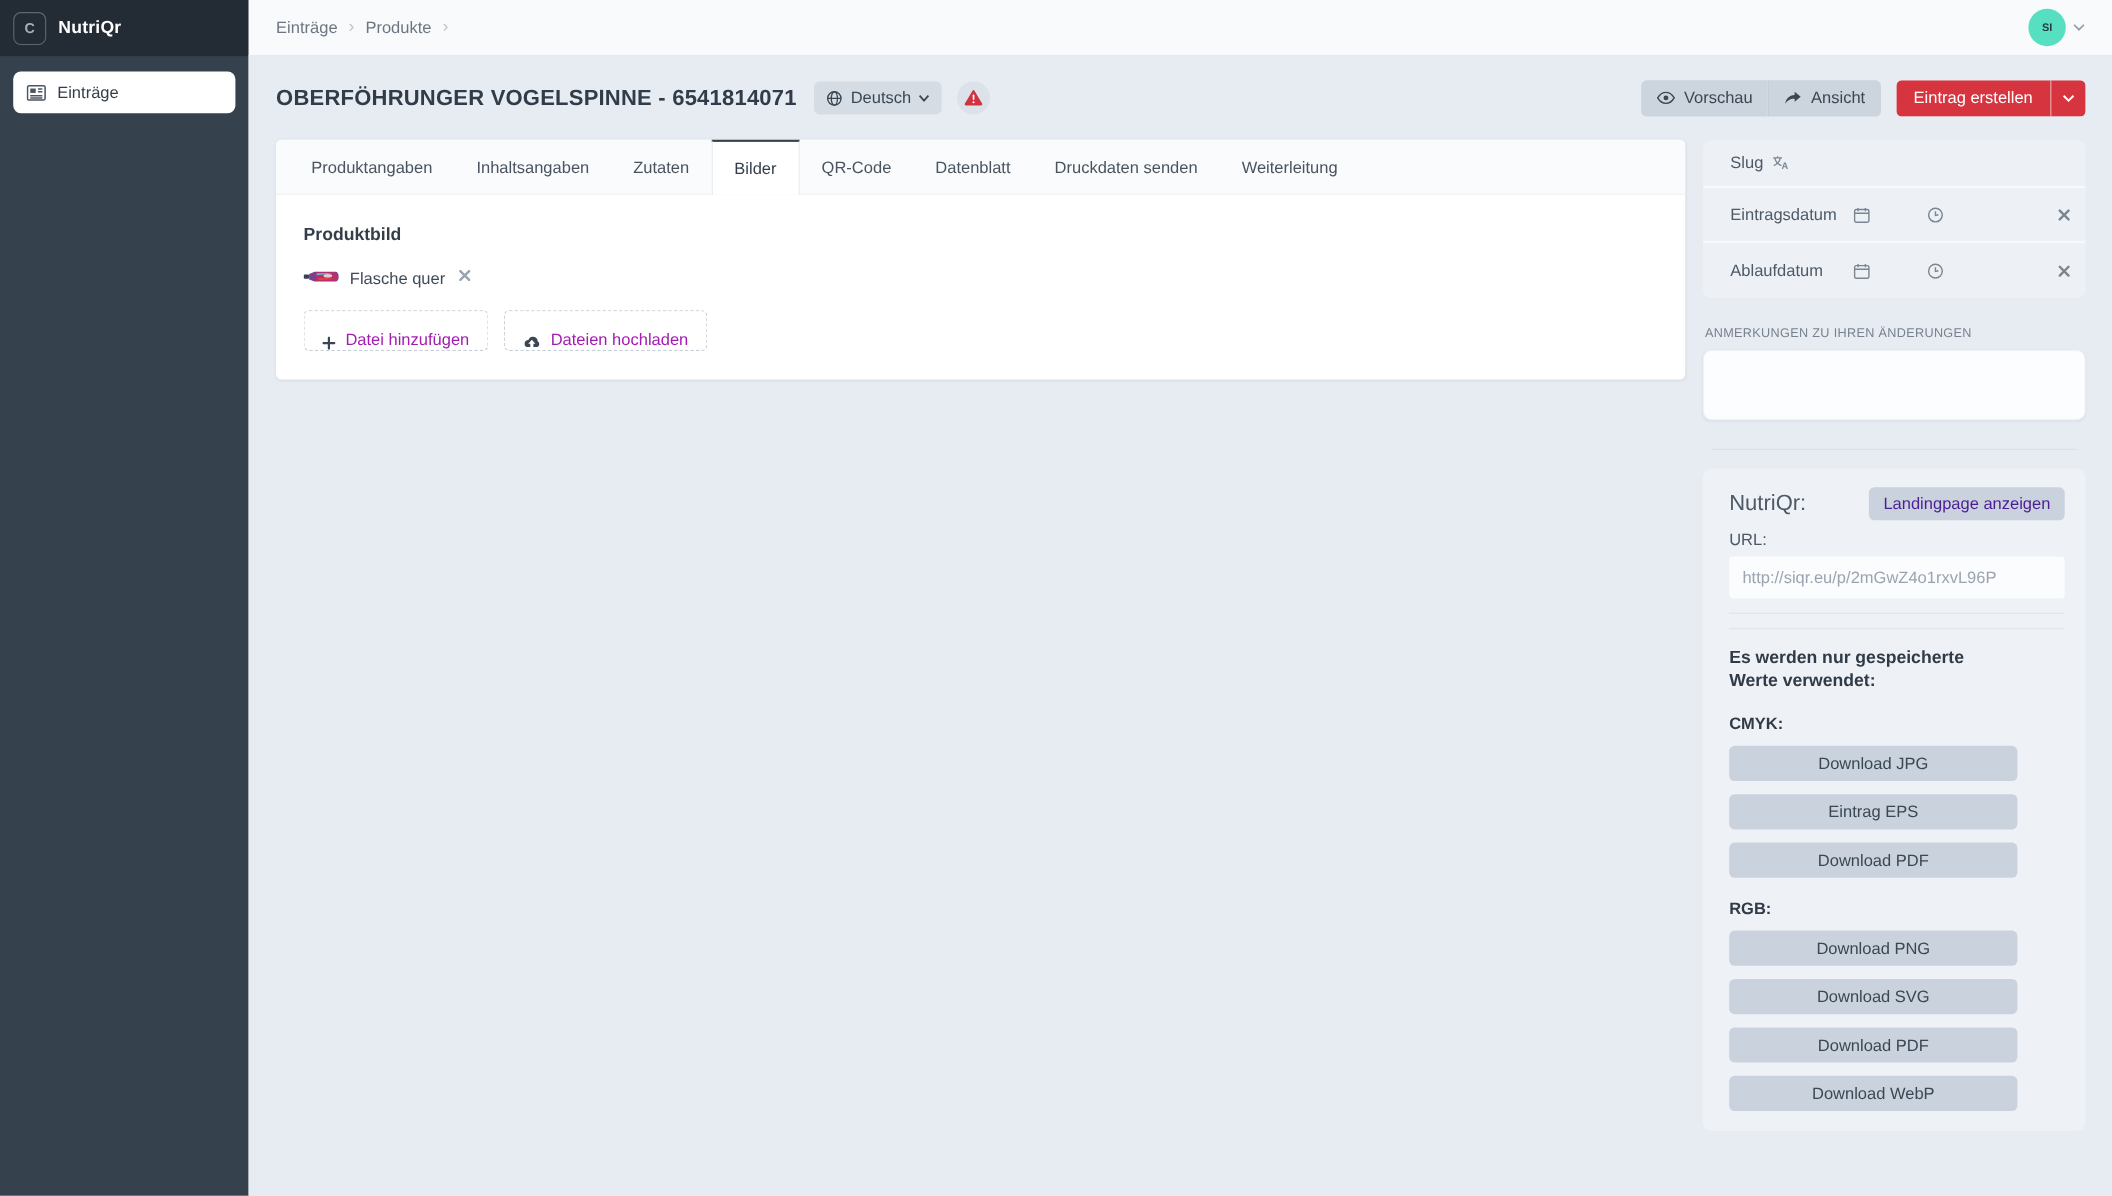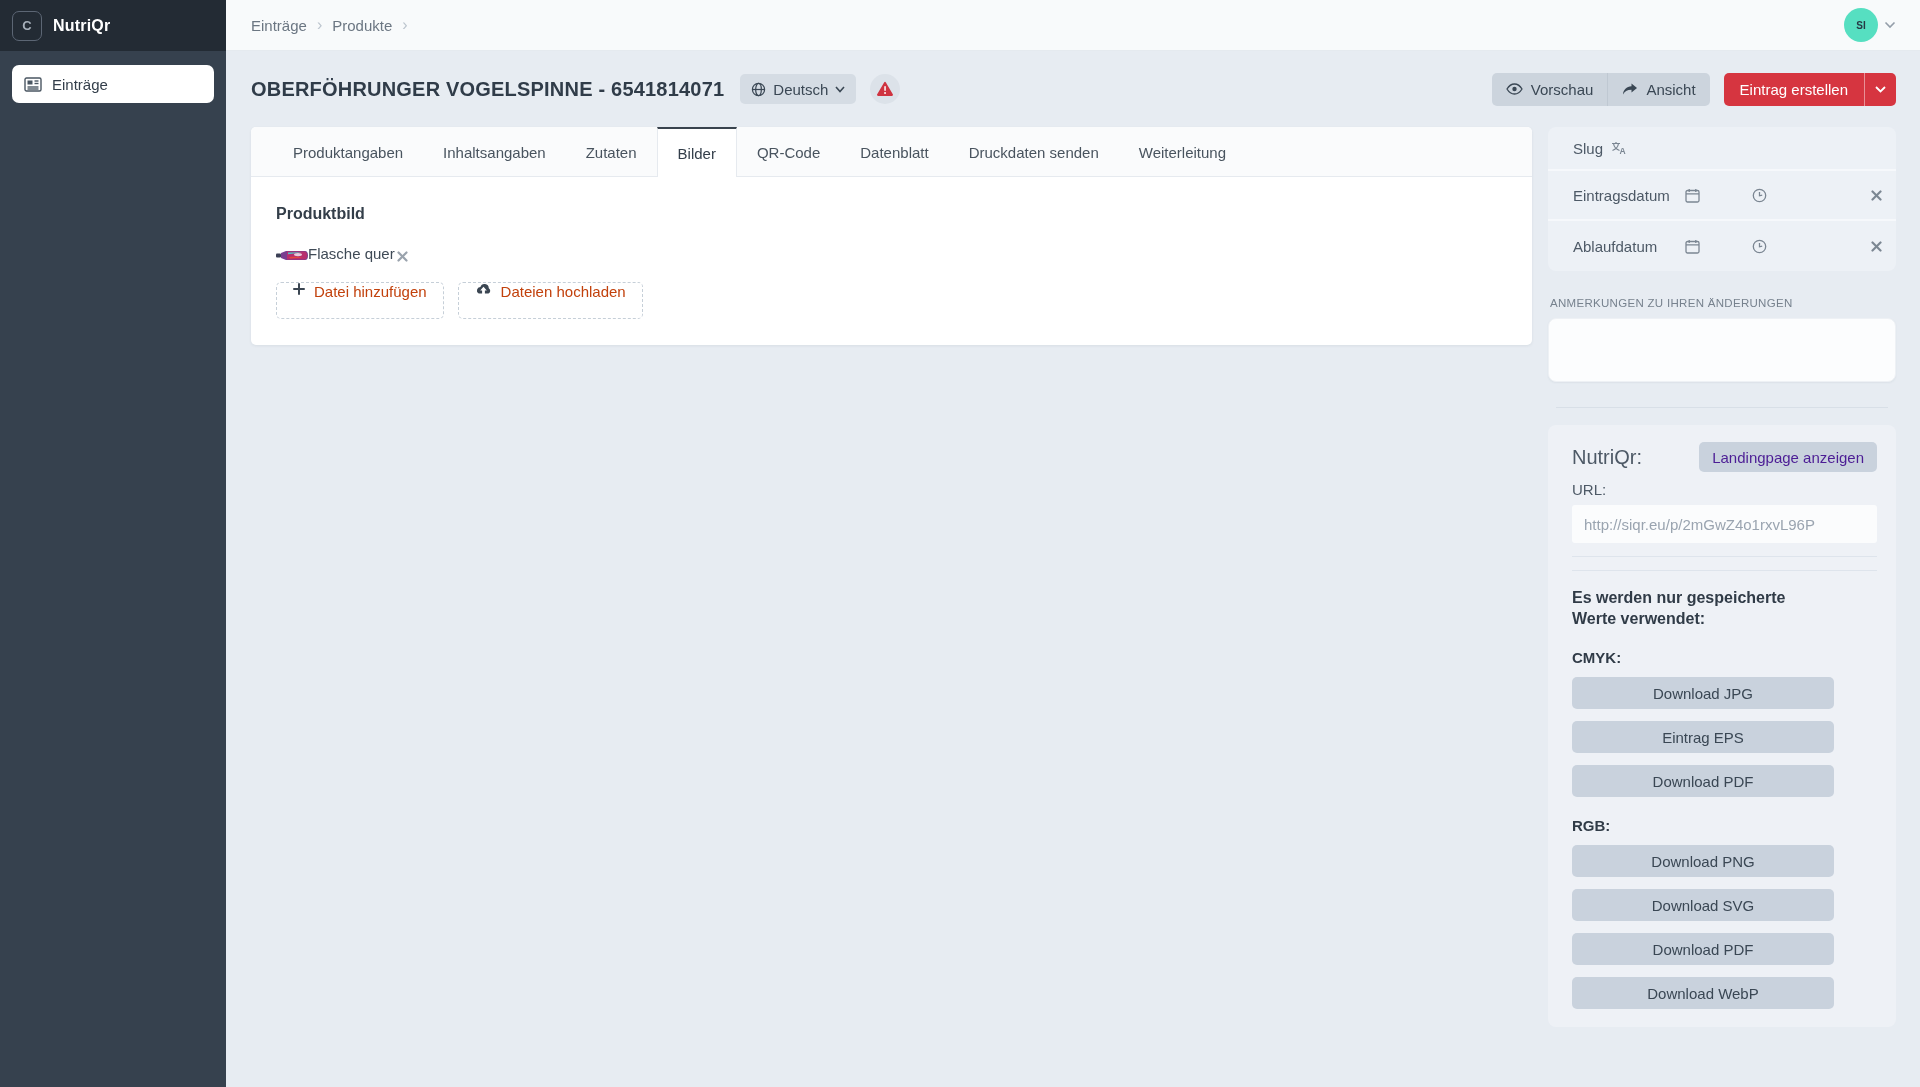--- a/index.html
+++ b/index.html
@@ -33,30 +33,30 @@
   .actions { margin-left:auto; display:flex; align-items:center; }
   .btn-gray { background:#ccd4dd; border:none; height:33px; padding:0 14px; font-size:15px; color:#3a4754; display:flex; align-items:center; gap:8px; cursor:pointer; font-family:inherit; }
   .btn-gray.first { border-radius:5px 0 0 5px; }
   .btn-gray.second { border-radius:0 5px 5px 0; border-left:1px solid #bfc8d2; margin-right:14px; }
   .btn-red-group { display:flex; border-radius:5px; overflow:hidden; }
   .btn-red { background:#d63540; border:none; height:33px; padding:0 16px; font-size:15px; color:#ffffff; cursor:pointer; font-family:inherit; }
   .btn-red-caret { background:#d63540; border:none; border-left:1px solid rgba(255,255,255,.45); width:32px; height:33px; color:#ffffff; display:flex; align-items:center; justify-content:center; cursor:pointer; }
 
   
   .main-card { position:absolute; left:25px; top:76px; width:1281px; min-height:196px; background:#ffffff; border-radius:5px; box-shadow:0 1px 3px rgba(40,60,80,.08); }
-  .tabbar { display:flex; align-items:stretch; height:50px; background:#fafbfc; border-bottom:1px solid #e6eaef; border-radius:5px 5px 0 0; padding-left:22px; }
+  .tabbar { display:flex; align-items:stretch; height:50px; background:#fafbfc; border-bottom:1px solid #e6eaef; border-radius:5px 5px 0 0; padding-left:12px; }
   .tab { display:flex; align-items:center; padding:0 20px; font-size:15px; color:#49545f; cursor:pointer; border-top:2px solid transparent; }
   .tab.active { background:#ffffff; border-top:2px solid #39434e; border-left:1px solid #e6eaef; border-right:1px solid #e6eaef; margin-bottom:-1px; color:#333e4a; }
   .card-body { padding:28px 25px 26px 25px; }
   .section-title { font-size:16px; font-weight:bold; color:#333e49; }
-  .asset-row { margin-top:22px; display:flex; align-items:flex-end; }
+  .asset-row { margin-top:22px; display:flex; align-items:flex-start; gap:10px; }
   .asset-name { font-size:15px; color:#3f4a56; }
   .asset-remove { color:#9aa3ad; cursor:pointer; display:flex; margin-left:2px; }
   .file-btns { margin-top:20px; display:flex; gap:14px; }
-  .btn-dashed { background:transparent; border:1px dashed #c6cfd8; border-radius:5px; height:37px; padding:0 16px; font-size:15px; color:#c2410c; display:flex; align-items:flex-start; gap:9px; cursor:pointer; font-family:inherit; }
+  .btn-dashed { background:transparent; border:1px dashed #c6cfd8; border-radius:5px; height:37px; padding:0 16px; font-size:15px; color:#a21caf; display:flex; align-items:flex-end; gap:9px; cursor:pointer; font-family:inherit; }
   .btn-dashed svg { color:#3b4652; }
 
   
   .right-panel { position:absolute; right:24px; top:76px; width:348px; }
   .field-card { background:#edf1f6; border-radius:8px; overflow:hidden; }
   .field-row { display:flex; align-items:center; padding:0 14px 0 25px; border-bottom:2px solid #f6f8fb; }
   .field-row:last-child { border-bottom:none; }
   .field-label { font-size:15px; color:#4d5966; flex:0 0 112px; display:flex; align-items:center; gap:8px; }
   .row-slug { height:44px; }
   .row-origin { height:56px; }

